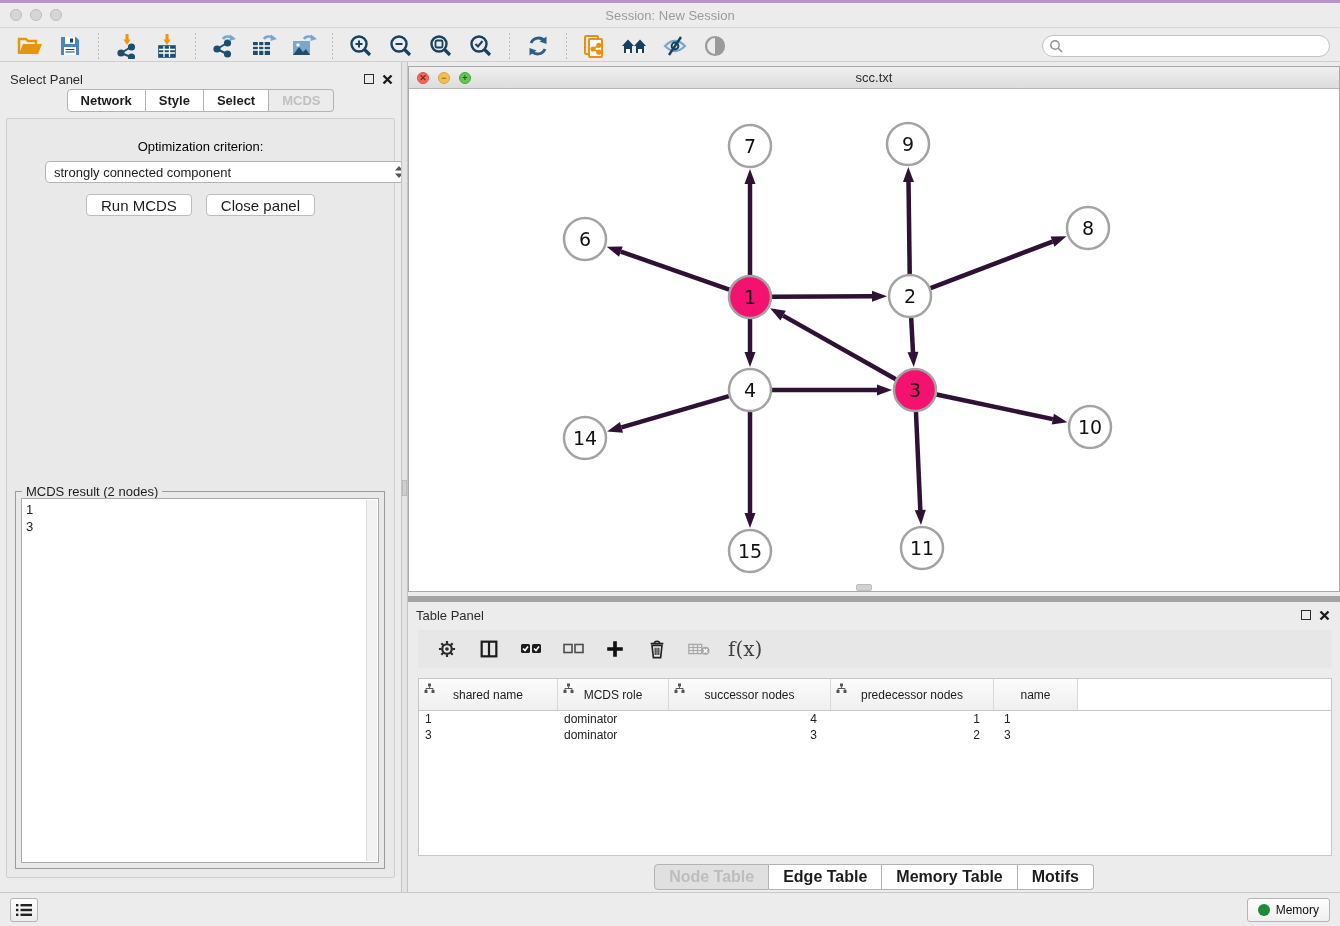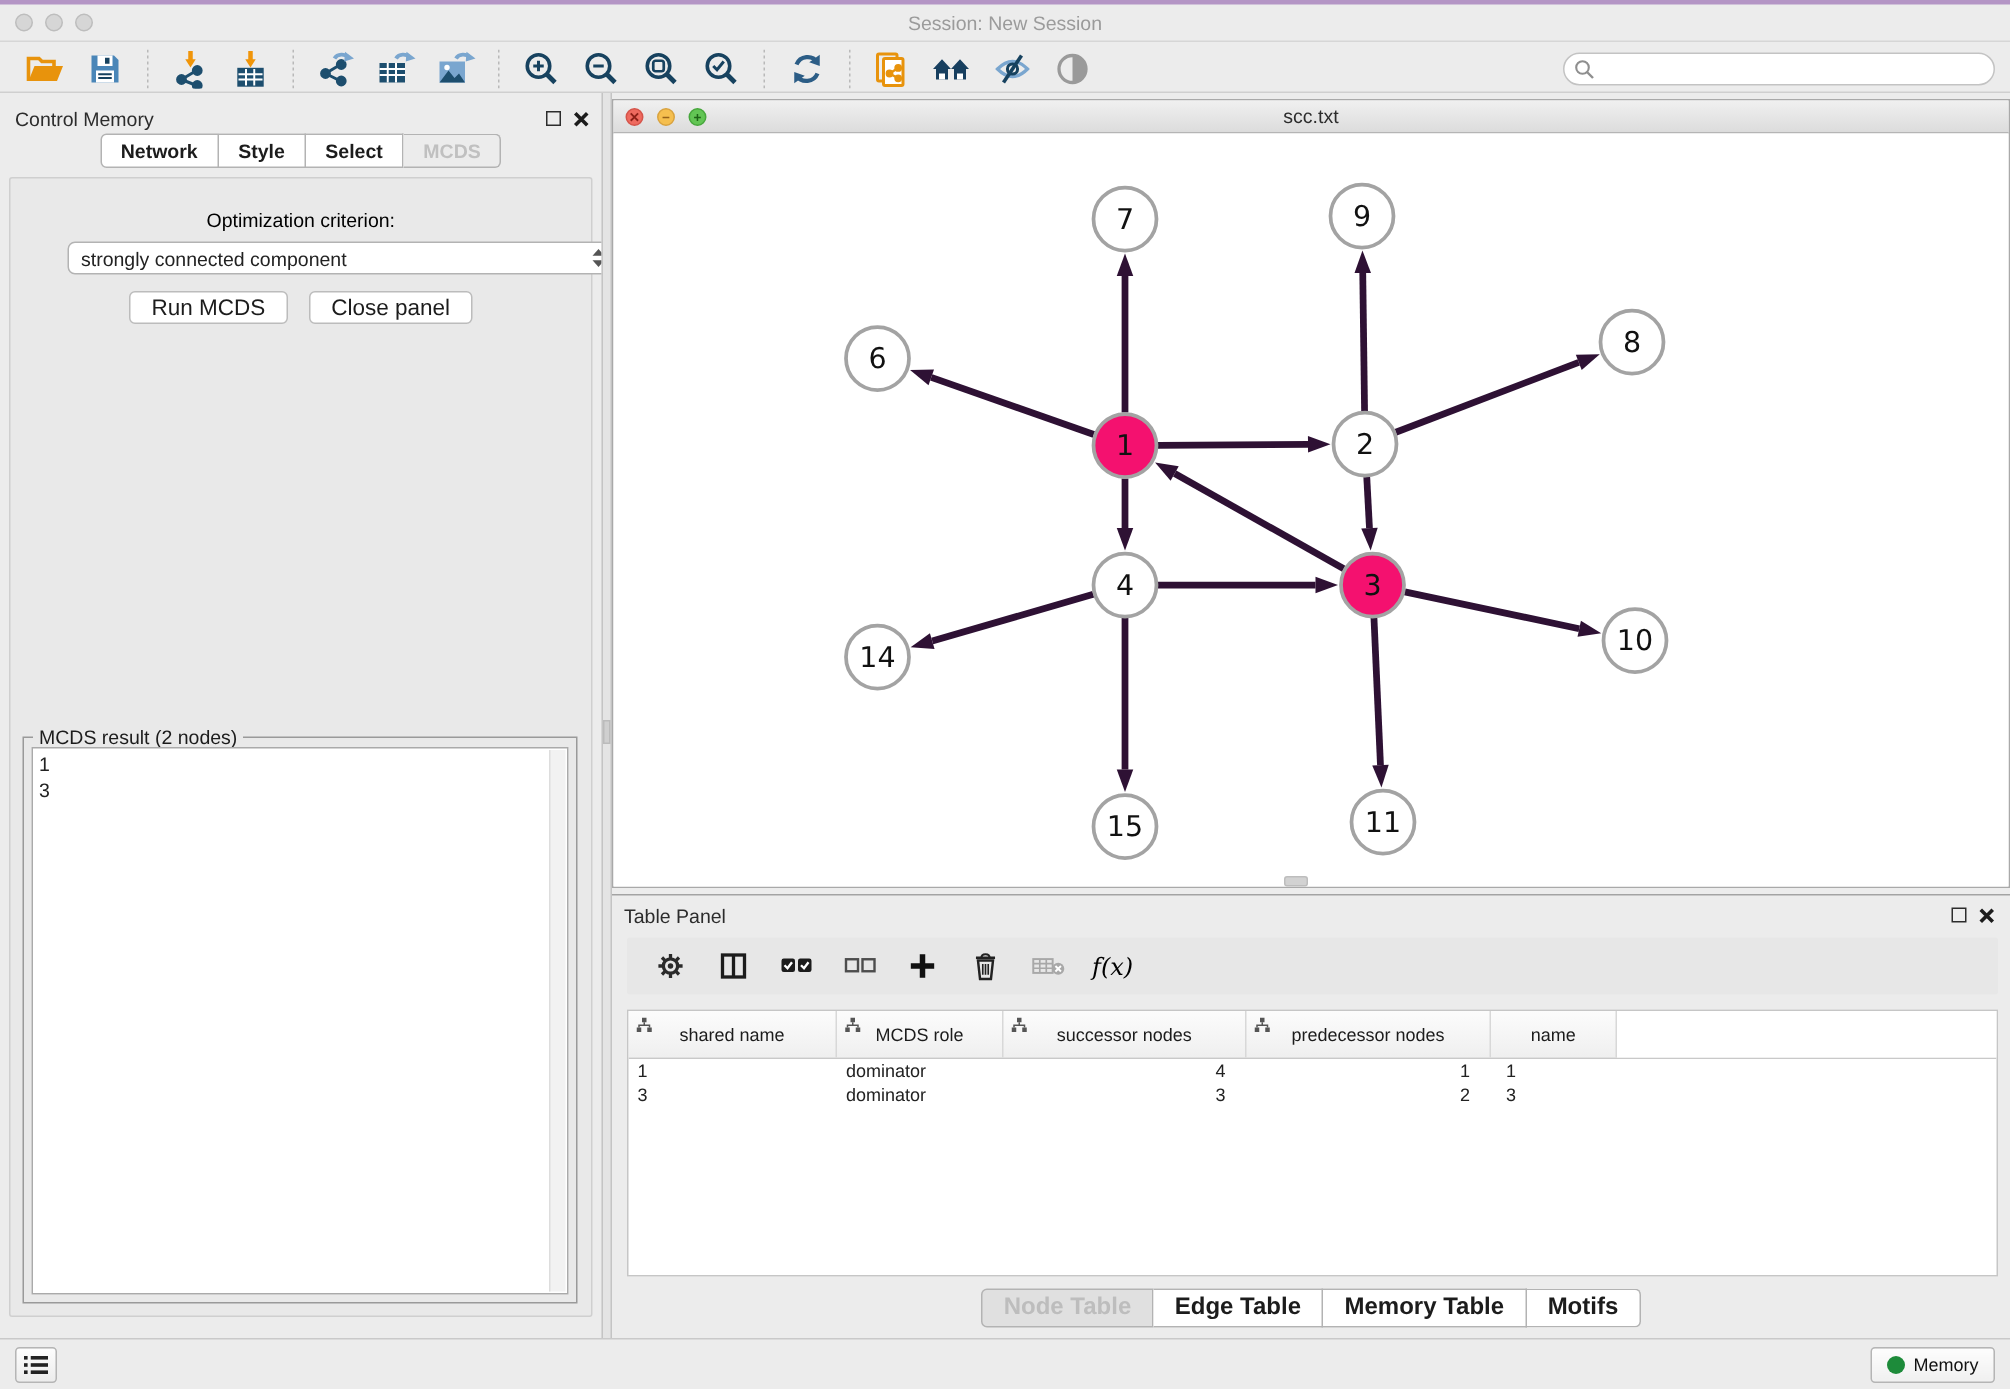--- a/index.html
+++ b/index.html
@@ -68,26 +68,26 @@
   .tl.red { background:#ee6a5f; border:1px solid #d5544a; color:#8c1f17; }
   .tl.yellow { background:#f5bf4f; border:1px solid #d9a33f; color:#96621a; }
   .tl.green { background:#62c554; border:1px solid #47a73c; color:#1d6416; }
   .net-title { position:absolute; left:0; right:0; text-align:center; font-size:13px; color:#2c2c2c; }
   .net-canvas { position:relative; width:100%; height:502px; background:#fff; }
   .splitter-handle { position:absolute; left:447px; bottom:0px; width:16px; height:7px; background:#d2d2d2;
     border:1px solid #bdbdbd; border-radius:2px; }
 
   
   .table-panel { position:absolute; top:596px; left:408px; right:0; bottom:34px; background:#ececec;
-    border-top:1px solid #a3a3a3; }
+    border-top:6px solid #a3a3a3; }
   .tp-head { position:absolute; top:4px; left:8px; right:10px; height:18px; display:flex; align-items:center; }
   .tp-toolbar { position:absolute; top:28px; left:10px; right:8px; height:38px; background:#e7e7e7;
     border-radius:2px; display:flex; align-items:center; padding:0 8px; }
   .tp-toolbar .tbtn { margin:0 6px; }
-  .fx { font-family:"DejaVu Serif", serif; font-style:italic; font-size:16px; color:#000000; margin-left:8px; }
+  .fx { font-family:"DejaVu Serif", serif; font-size:20px; color:#404040; margin-left:8px; }
   .datatable { position:absolute; top:76px; left:10px; right:8px; height:178px; background:#fff;
     border:1px solid #c6c6c6; font-size:12px; overflow:hidden; }
   .thead { display:grid; grid-template-columns:139px 111px 162px 163px 84px 1fr; height:32px;
     background:linear-gradient(#fcfcfc,#efefef); border-bottom:1px solid #c9c9c9; }
   .th { position:relative; display:flex; align-items:center; justify-content:center; border-right:1px solid #d8d8d8;
     font-size:12px; color:#1c1c1c; }
   .th:last-child { border-right:none; background:#fff; }
   .th .treeicon { position:absolute; left:5px; top:4px; }
   .trow { display:grid; grid-template-columns:139px 111px 162px 163px 84px 1fr; height:16px; align-items:center; }
   .td { padding:0 6px; white-space:nowrap; }
@@ -267,21 +267,21 @@
       <svg width="14" height="14" viewBox="0 0 14 14">
         <circle cx="6" cy="6" r="4.2" fill="none" stroke="#8f8f8f" stroke-width="1.4"></circle>
         <path d="M9 9 L13 13" stroke="#8f8f8f" stroke-width="1.6"></path>
       </svg>
       <input type="text" value="" style="">
     </div>
   </div>
 
   <div class="control-panel">
     <div class="panel-head">
-      <span class="panel-title">Control Memory</span>
+      <span class="panel-title">Select Panel</span>
       <span class="win-ctl">
         <span class="sq"></span>
         <svg width="11" height="11" viewBox="0 0 11 11">
           <path d="M1.5 1.5 L9.5 9.5 M9.5 1.5 L1.5 9.5" stroke="#1c1c1c" stroke-width="2.4"></path>
         </svg>
       </span>
     </div>
     <div class="cp-tabs">
       <span class="cp-tab">Network</span>
       <span class="cp-tab">Style</span>

